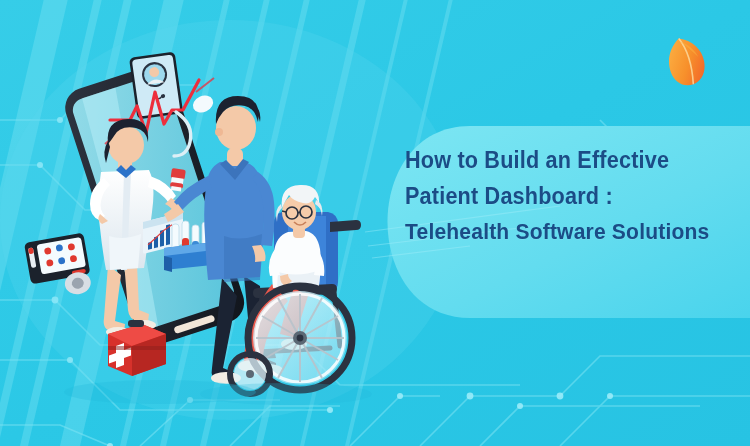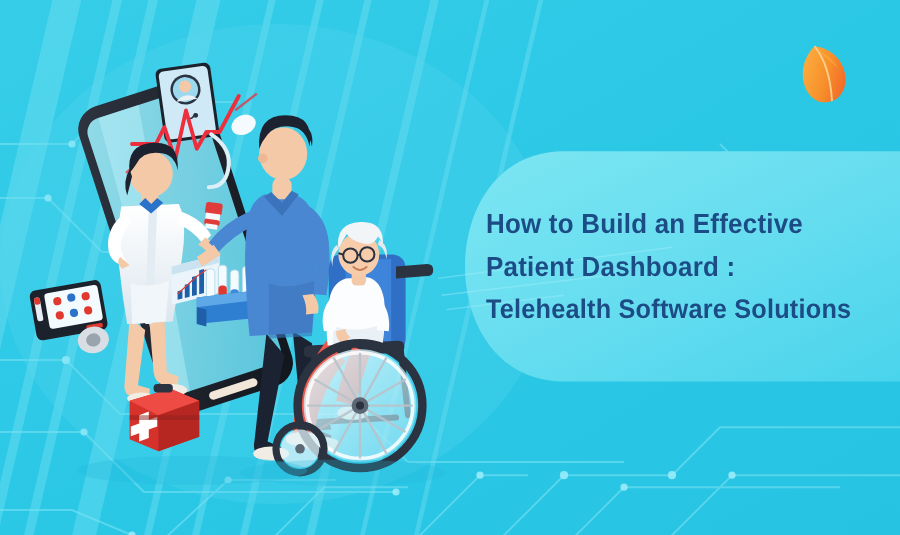--- a/index.html
+++ b/index.html
@@ -13,21 +13,21 @@
     width:750px; height:446px;
     overflow:hidden;
     background:#2BC8E6;
   }
   .layer { position:absolute; top:0; left:0; width:750px; height:446px; }
   svg.layer { display:block; }
 
   
   #headline {
     position:absolute;
-    left:405px; top:168px;
+    left:405px; top:142px;
     width:320px;
     z-index:40;
   }
   .hl-line {
     font-family:"Liberation Sans Narrow","Liberation Sans",sans-serif;
     font-weight:bold;
     font-size:23px;
     letter-spacing:0.2px;
     color:#1B4C86;
     line-height:36px;

